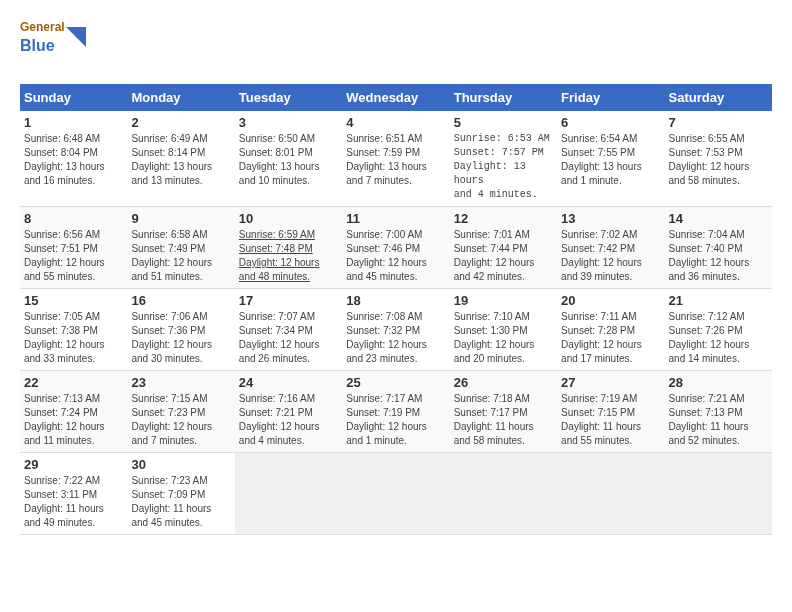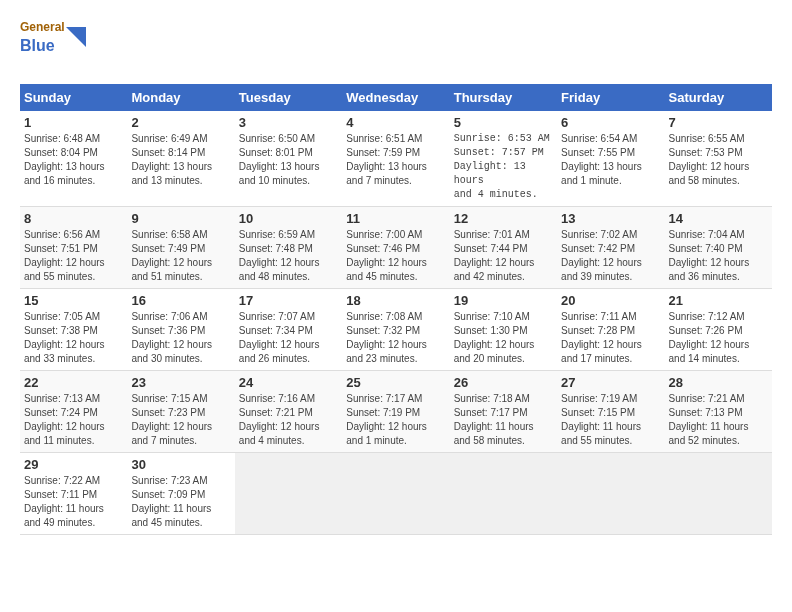--- a/index.html
+++ b/index.html
@@ -174,21 +174,21 @@
         </td>
         <td>
           <span class="day-num">9</span>
           <div class="day-info" style="white-space: pre-line;">Sunrise: 6:58 AM
 Sunset: 7:49 PM
 Daylight: 12 hours
 and 51 minutes.</div>
         </td>
         <td>
           <span class="day-num">10</span>
-          <div class="day-info" style="white-space: pre-line;">Sunrise: 6:59 AM
+          <div class="day-info" style="white-space: pre-line; text-decoration: underline;">Sunrise: 6:59 AM
 Sunset: 7:48 PM
 Daylight: 12 hours
 and 48 minutes.</div>
         </td>
         <td>
           <span class="day-num">11</span>
           <div class="day-info" style="white-space: pre-line;">Sunrise: 7:00 AM
 Sunset: 7:46 PM
 Daylight: 12 hours
 and 45 minutes.</div>
@@ -314,21 +314,21 @@
           <div class="day-info" style="white-space: pre-line;">Sunrise: 7:21 AM
 Sunset: 7:13 PM
 Daylight: 11 hours
 and 52 minutes.</div>
         </td>
       </tr>
       <tr>
         <td>
           <span class="day-num">29</span>
           <div class="day-info" style="white-space: pre-line;">Sunrise: 7:22 AM
-Sunset: 7:11 PM
+Sunset: 3:11 PM
 Daylight: 11 hours
 and 49 minutes.</div>
         </td>
         <td>
           <span class="day-num">30</span>
           <div class="day-info" style="white-space: pre-line;">Sunrise: 7:23 AM
 Sunset: 7:09 PM
 Daylight: 11 hours
 and 45 minutes.</div>
         </td>

